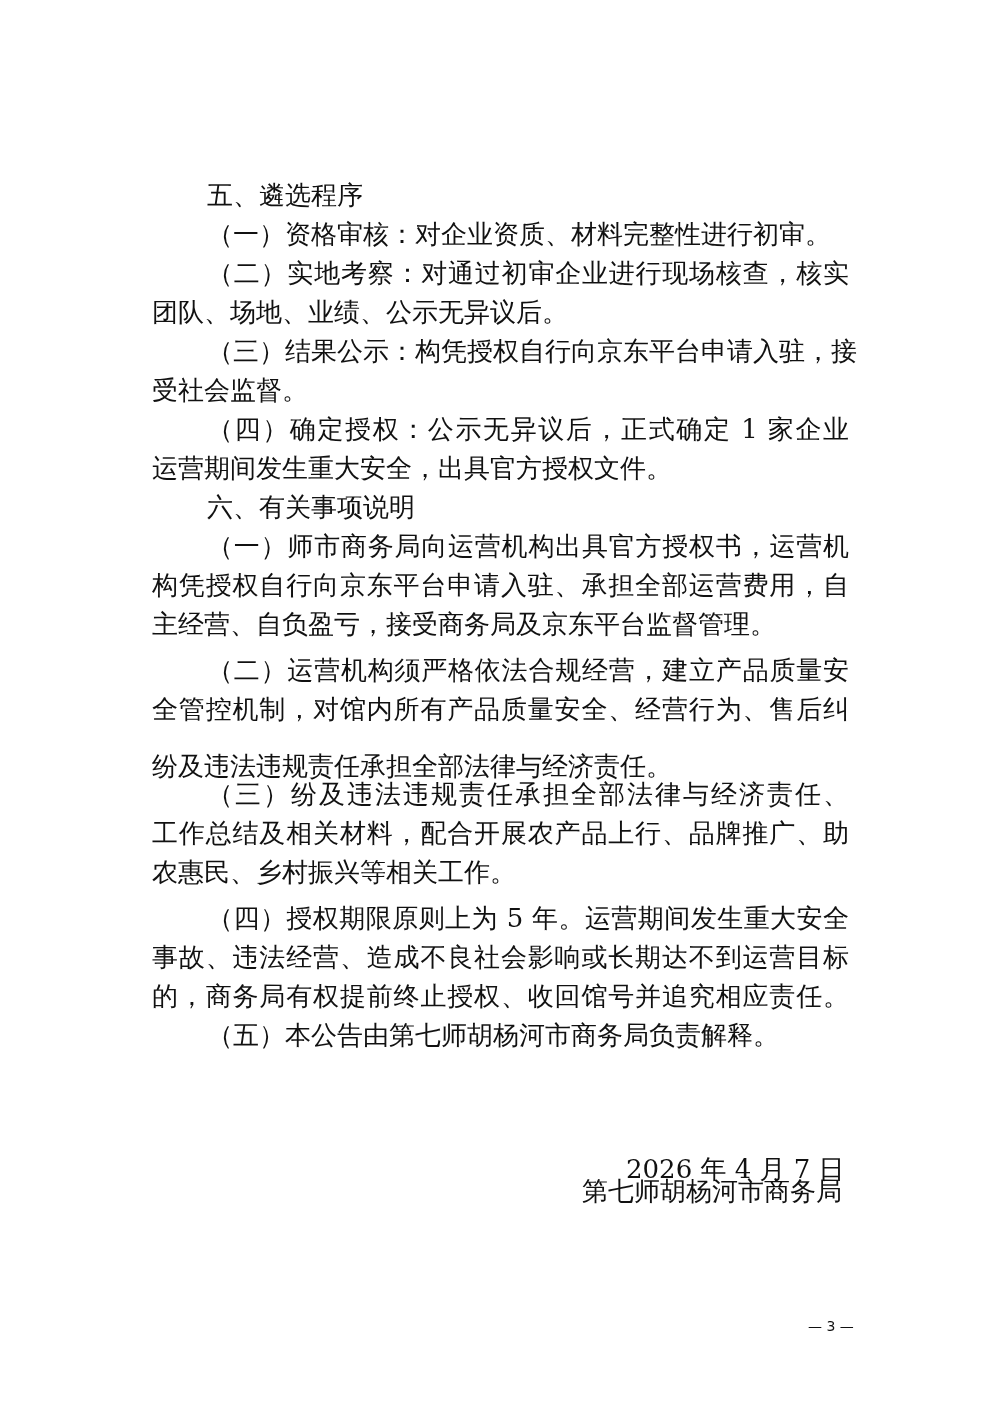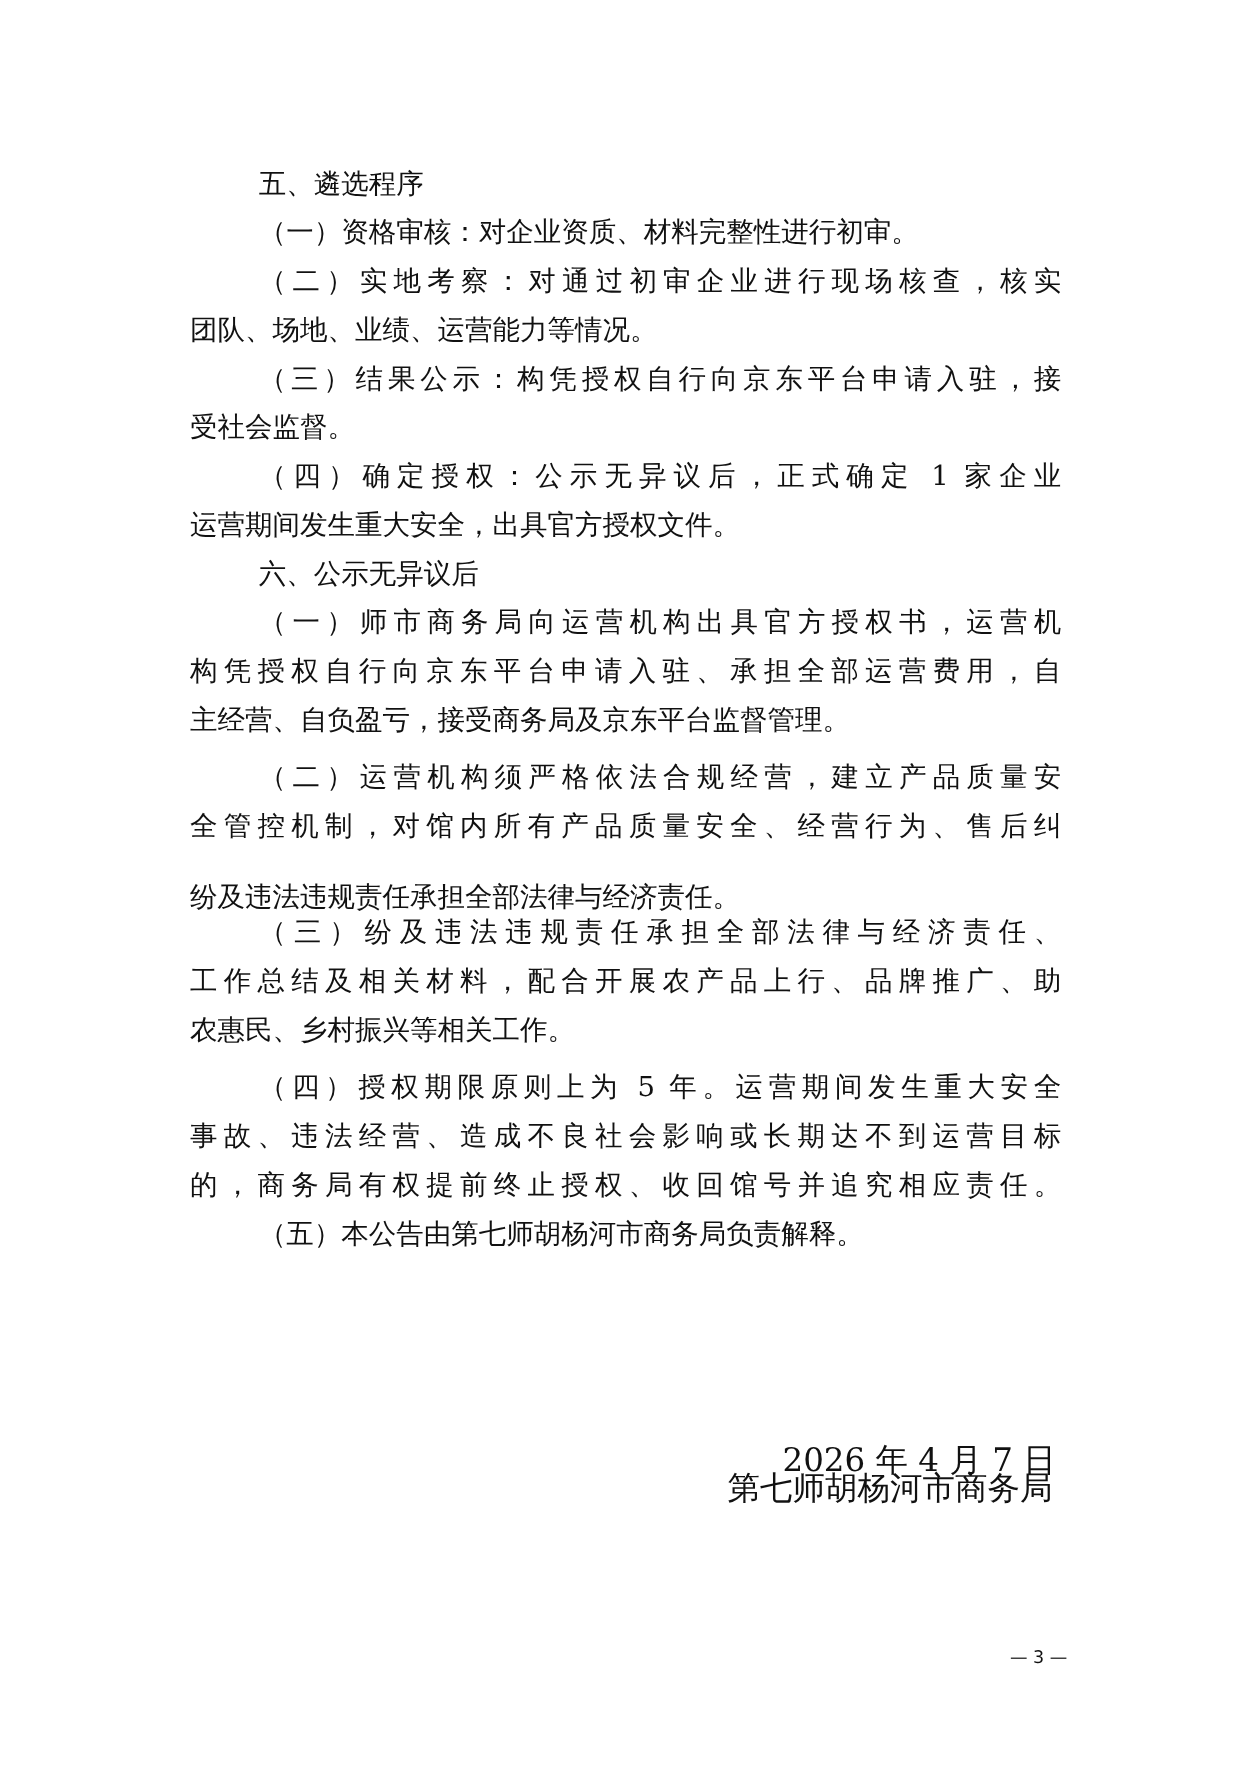--- a/index.html
+++ b/index.html
@@ -1,41 +1,41 @@
 <!DOCTYPE html>
 <html><head>
   <meta charset="utf-8">
   <style>
     html, body { margin: 0; padding: 0; background: #ffffff; }
     body { width: 1000px; height: 1415px; position: relative; overflow: hidden;
            font-family: "DejaVu Serif", "Liberation Serif", serif; color: #111; }
     .page { position: absolute; left: 152px; top: 128px; width: 697px; }
-    .line { position: absolute; left: 0; height: 39px; font-size: 22px; line-height: 39px;
-            white-space: nowrap; text-align: justify; text-align-last: justify; width: 697px; }
+    .line { position: absolute; left: 0; height: 39px; font-size: 26px; line-height: 39px;
+            white-space: nowrap; text-align: justify; text-align-last: justify; width: 697px; margin-top: 48px; }
     .line.last { text-align-last: left; }
     .indent { left: 55px; width: 642px; }
     .heading { font-family: "DejaVu Sans", "Liberation Sans", sans-serif; font-weight: normal; left: 55px; width: auto; text-align-last: left; }
     .sig { position: absolute; font-size: 26px; line-height: 39px; white-space: nowrap; }
     .pagenum { position: absolute; left: 808px; top: 1318px; font-size: 14px; font-family: "DejaVu Sans", sans-serif; }
   </style>
 </head>
 <body>
 
 <div class="page">
 
   <div class="line heading" style="top:0px">五、遴选程序</div>
   <div class="line indent last" style="top:39px">（一）资格审核：对企业资质、材料完整性进行初审。</div>
   <div class="line indent" style="top:78px">（二）实地考察：对通过初审企业进行现场核查，核实</div>
-  <div class="line last" style="top:117px">团队、场地、业绩、运营能力等情况。</div>
+  <div class="line last" style="top:117px">团队、场地、业绩、公示无异议后。</div>
   <div class="line indent" style="top:156px">（三）结果公示：构凭授权自行向京东平台申请入驻，接</div>
   <div class="line last" style="top:195px">受社会监督。</div>
   <div class="line indent" style="top:234px">（四）确定授权：公示无异议后，正式确定 1 家企业</div>
   <div class="line last" style="top:273px">运营期间发生重大安全，出具官方授权文件。</div>
 
-  <div class="line heading" style="top:312px">六、公示无异议后</div>
+  <div class="line heading" style="top:312px">六、有关事项说明</div>
   <div class="line indent" style="top:351px">（一）师市商务局向运营机构出具官方授权书，运营机</div>
   <div class="line" style="top:390px">构凭授权自行向京东平台申请入驻、承担全部运营费用，自</div>
   <div class="line last" style="top:429px">主经营、自负盈亏，接受商务局及京东平台监督管理。</div>
 
   <div class="line indent" style="top:475px">（二）运营机构须严格依法合规经营，建立产品质量安</div>
   <div class="line" style="top:514px">全管控机制，对馆内所有产品质量安全、经营行为、售后纠</div>
   <div class="line last" style="top:571px">纷及违法违规责任承担全部法律与经济责任。</div>
 
   <div class="line indent" style="top:599px">（三）纷及违法违规责任承担全部法律与经济责任、</div>
   <div class="line" style="top:638px">工作总结及相关材料，配合开展农产品上行、品牌推广、助</div>

